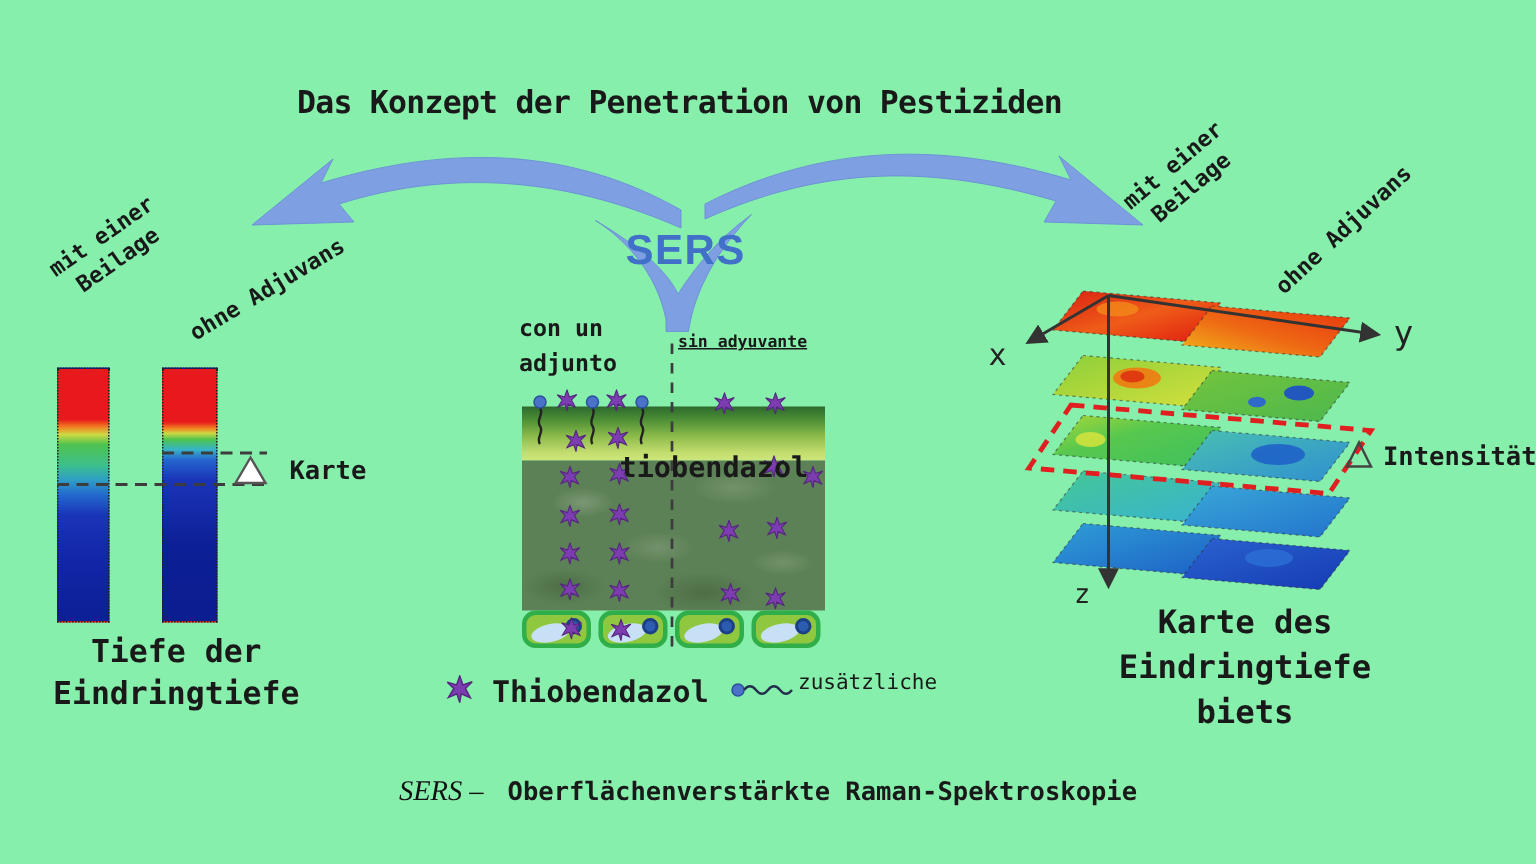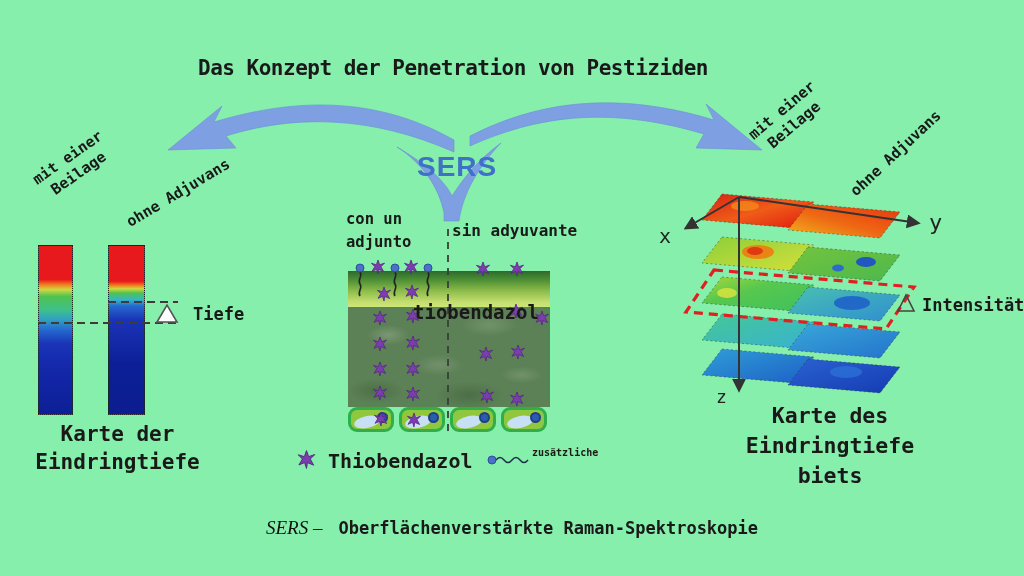--- a/index.html
+++ b/index.html
@@ -16,40 +16,40 @@
   .lbl-right-without{left:853px;top:184px;transform:rotate(-43deg);}
   .bar{top:245px;height:170px;border:1px dotted #222;box-sizing:border-box;}
   .bar1{left:38px;width:35px;
     background:linear-gradient(180deg,#e8191d 0%,#e8191d 20%,#f08020 23%,#cdd943 26%,#4fc24f 30%,#3ec08a 38%,#2f9fc4 44%,#2468cf 50%,#1a34b8 58%,#1226a8 75%,#0d1f96 100%);}
   .bar2{left:108px;width:37px;
     background:linear-gradient(180deg,#e8191d 0%,#e8191d 21%,#f08020 23.5%,#cdd943 25.5%,#4fc24f 28%,#35b4c8 32%,#2566cf 36%,#1a34b8 44%,#0d1f96 70%,#0c1d90 100%);}
   .tiefe{left:193px;top:304px;font-size:17px;font-weight:bold;}
   .cap-left{left:0px;top:420px;width:235px;text-align:center;font-size:21px;font-weight:bold;line-height:28px;}
   .cap-right{left:715px;top:401px;width:230px;text-align:center;font-size:21.5px;font-weight:bold;line-height:30px;}
   .mid-with{left:346px;top:208px;width:86px;text-align:left;font-size:15.5px;font-weight:bold;line-height:23px;}
-  .mid-without{left:452px;top:221px;font-size:16px;font-weight:bold;}
+  .mid-without{left:452px;top:221px;font-size:11px;font-weight:bold;text-decoration:underline;}
   .pesticide{left:413px;top:301px;font-size:19px;font-weight:bold;z-index:6;}
   .leaf{left:348px;top:271px;width:202px;height:162px;z-index:1;}
   .cuticle{position:absolute;top:0;left:0;width:100%;height:36px;
     background:linear-gradient(180deg,#2c6a2e 0%,#4e8f36 25%,#8cbb4a 55%,#c2dd6e 85%,#cfe67a 100%);}
   .tissue{position:absolute;top:36px;left:0;width:100%;height:100px;background-color:#5d8156;
     background-image:
       radial-gradient(ellipse 30px 14px at 20% 28%,rgba(255,255,255,.18),transparent 70%),
       radial-gradient(ellipse 40px 16px at 70% 18%,rgba(220,240,210,.16),transparent 70%),
       radial-gradient(ellipse 34px 15px at 45% 58%,rgba(255,255,255,.13),transparent 70%),
       radial-gradient(ellipse 30px 12px at 86% 68%,rgba(230,245,220,.15),transparent 70%),
       radial-gradient(ellipse 40px 18px at 14% 84%,rgba(38,68,38,.30),transparent 70%),
       radial-gradient(ellipse 50px 20px at 60% 88%,rgba(33,63,33,.28),transparent 70%);}
   .cell{position:absolute;top:136px;width:46px;height:25px;border:3px solid #2fae4a;border-radius:9px;
         background:#8fc83e;box-sizing:border-box;}
   .vac{position:absolute;left:3px;top:6px;width:26px;height:12px;background:#c8e0f6;border-radius:50%;transform:rotate(-12deg);}
   .nuc{position:absolute;right:3px;top:2px;width:11px;height:11px;border-radius:50%;background:#2b5cb0;
        border:2px solid #1d3f86;box-sizing:border-box;}
   .legend-star-label{left:328px;top:449px;font-size:20px;font-weight:bold;}
-  .legend-squiggle-label{left:532px;top:447px;font-size:10px;font-weight:bold;}
+  .legend-squiggle-label{left:532px;top:447px;font-size:14px;font-weight:normal;}
   .axis-lbl{font-family:"DejaVu Sans Mono",monospace;color:#222;}
   .axx{left:659px;top:224px;font-size:20px;}
   .axy{left:929px;top:210px;font-size:22px;}
   .axz{left:716px;top:386px;font-size:18px;}
   .intens{left:922px;top:295px;font-size:17px;font-weight:bold;}
   .footer{top:517px;left:0;width:100%;display:flex;justify-content:center;align-items:baseline;gap:16px;}
   .footer .acr{font-family:"Liberation Serif",serif;font-style:italic;font-size:19px;color:#111;}
   .footer .def{font-size:17px;font-weight:bold;text-align:right;}
   svg.overlay{position:absolute;left:0;top:0;z-index:3;pointer-events:none;}
   .txt{z-index:4;}
@@ -65,24 +65,24 @@
 
   <div class="abs rot lbl-left-with txt">
     <div>mit einer</div>
     <div>Beilage</div>
   </div>
   <div class="abs rot lbl-left-without txt">ohne Adjuvans</div>
 
   <div class="abs bar bar1"></div>
   <div class="abs bar bar2"></div>
 
-  <div class="abs tiefe txt">Tiefe</div>
+  <div class="abs tiefe txt">Karte</div>
 
   <div class="abs cap-left txt">
-    <div>Karte der</div>
+    <div>Tiefe der</div>
     <div>Eindringtiefe</div>
   </div>
 
   <div class="abs mid-with txt">
     <div>con un</div>
     <div>adjunto</div>
   </div>
   <div class="abs mid-without txt">sin adyuvante</div>
 
   <div class="abs leaf">

